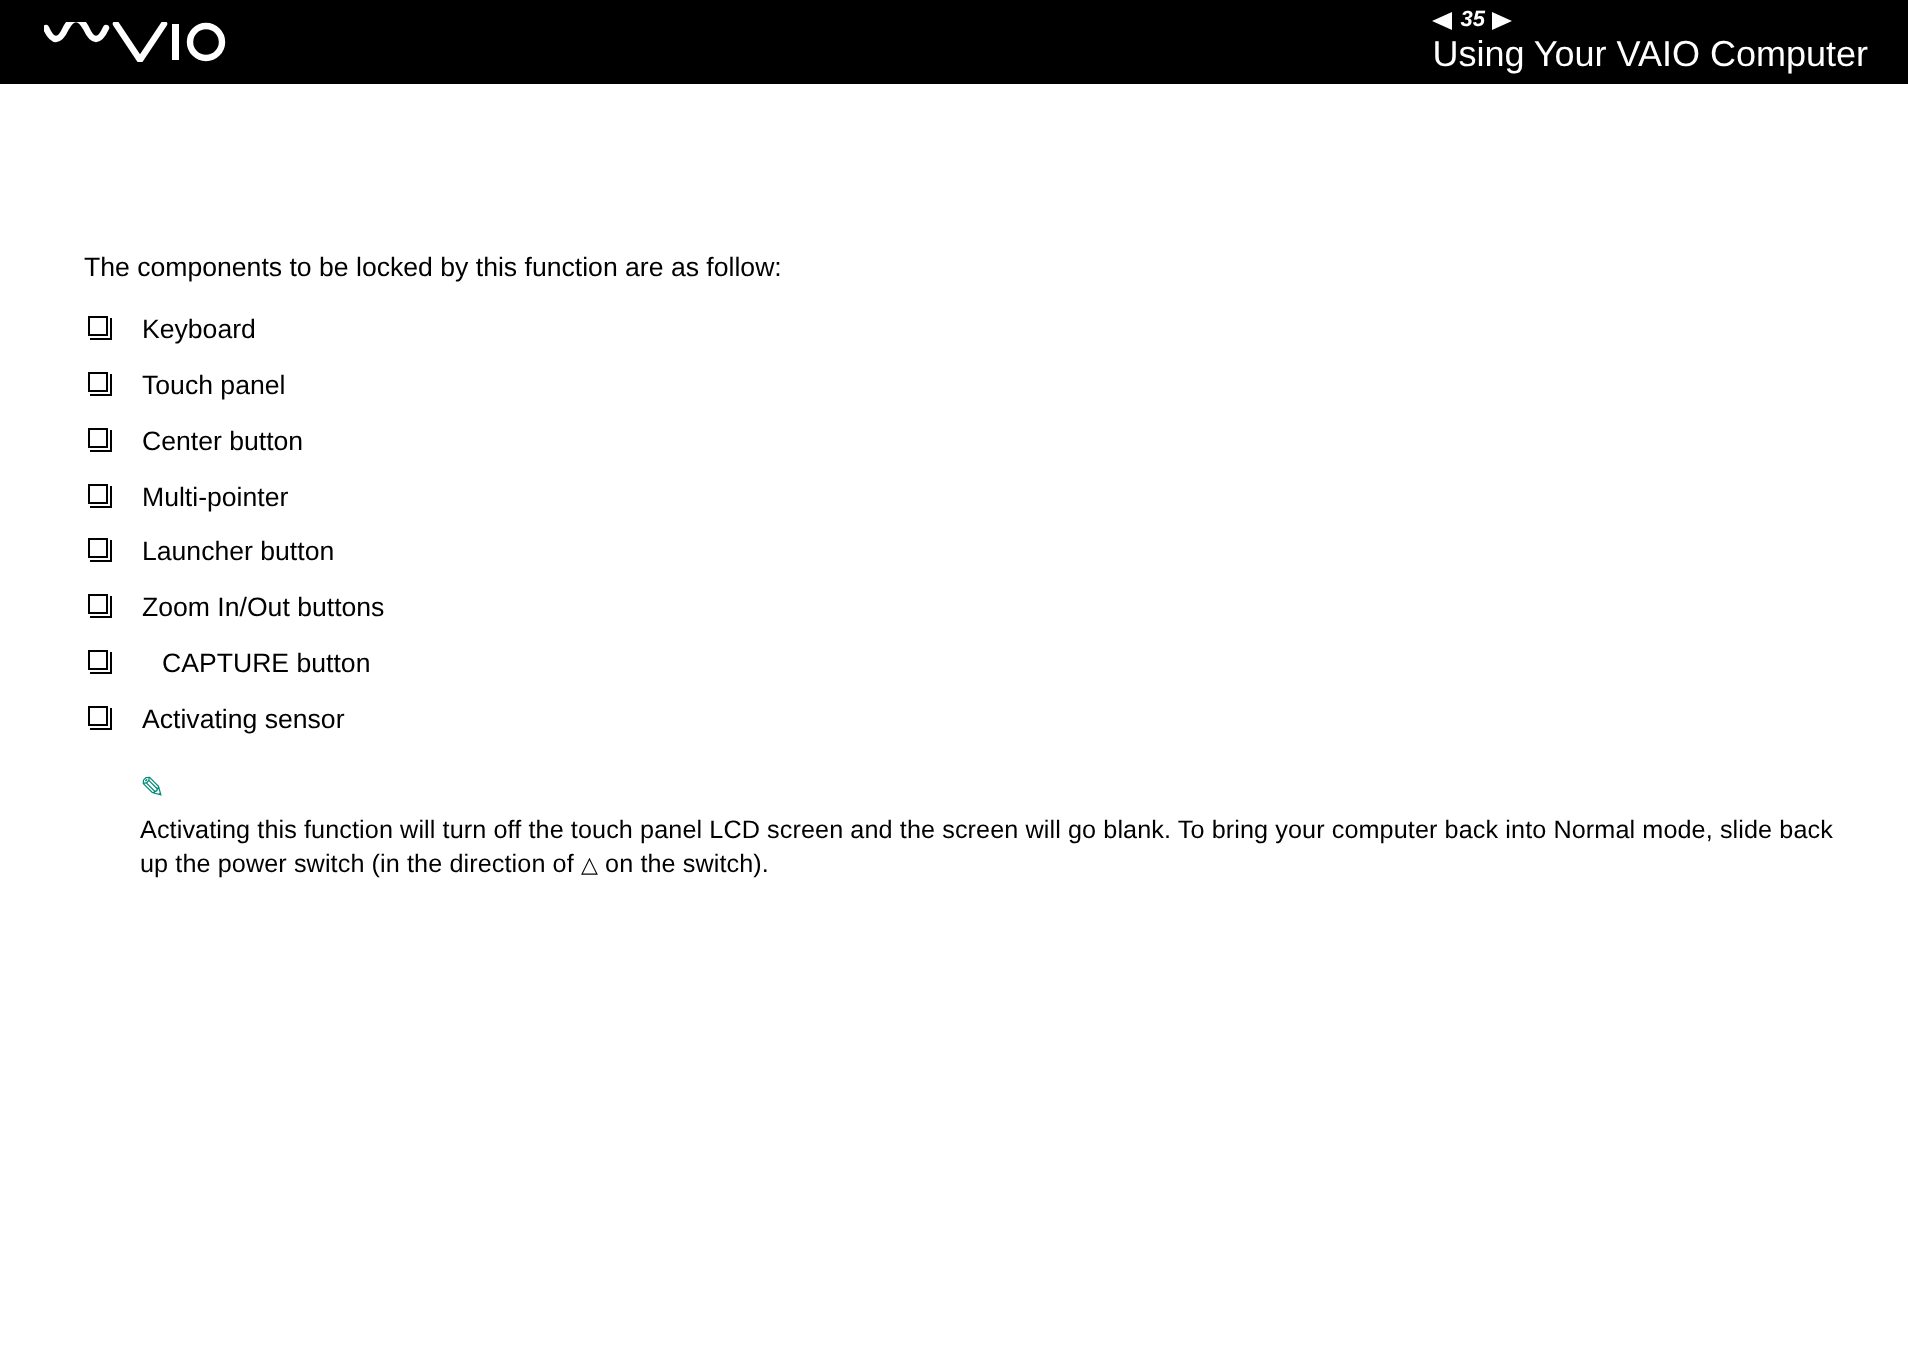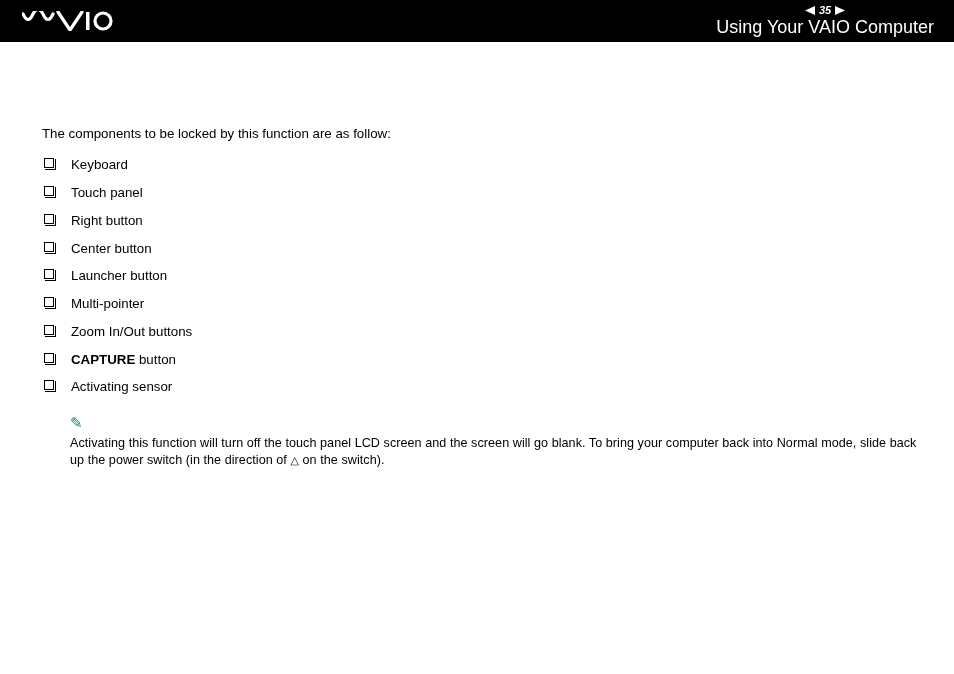--- a/index.html
+++ b/index.html
@@ -21,21 +21,21 @@
     padding: 0 20px 0 22px;
   }
   .logo {
     display: flex;
     align-items: center;
   }
   .logo svg { display: block; }
   .header-right {
     display: flex;
     flex-direction: column;
-    align-items: center;
+    align-items: flex-start;
     gap: 1px;
   }
   .page-nav {
     display: flex;
     align-items: center;
     gap: 4px;
     font-size: 11px;
     font-style: italic;
     font-weight: bold;
   }
@@ -76,21 +76,21 @@
   .bullet-icon::after {
     content: "";
     position: absolute;
     right: -3px;
     bottom: -3px;
     width: 10px;
     height: 10px;
     border-right: 1px solid #000;
     border-bottom: 1px solid #000;
   }
-  .bold-label { font-weight: bold; }
+  .bold-label { font-weight: normal; margin-left: 10px; }
   .note-block {
     margin-top: 16px;
     margin-left: 28px;
     font-size: 12.6px;
     line-height: 1.35;
     padding-right: 10px;
     font-family: "Helvetica Neue", Arial, sans-serif;
     font-stretch: condensed;
     letter-spacing: 0.05px;
   }
@@ -142,33 +142,29 @@
       <li>
         <span class="bullet-icon"></span>
         <span>Keyboard</span>
       </li>
       <li>
         <span class="bullet-icon"></span>
         <span>Touch panel</span>
       </li>
       <li>
         <span class="bullet-icon"></span>
-        <span>Right button</span>
-      </li>
-      <li>
-        <span class="bullet-icon"></span>
         <span>Center button</span>
       </li>
       <li>
         <span class="bullet-icon"></span>
-        <span>Launcher button</span>
+        <span>Multi-pointer</span>
       </li>
       <li>
         <span class="bullet-icon"></span>
-        <span>Multi-pointer</span>
+        <span>Launcher button</span>
       </li>
       <li>
         <span class="bullet-icon"></span>
         <span>Zoom In/Out buttons</span>
       </li>
       <li>
         <span class="bullet-icon"></span>
         <span><span class="bold-label">CAPTURE</span> button</span>
       </li>
       <li>

